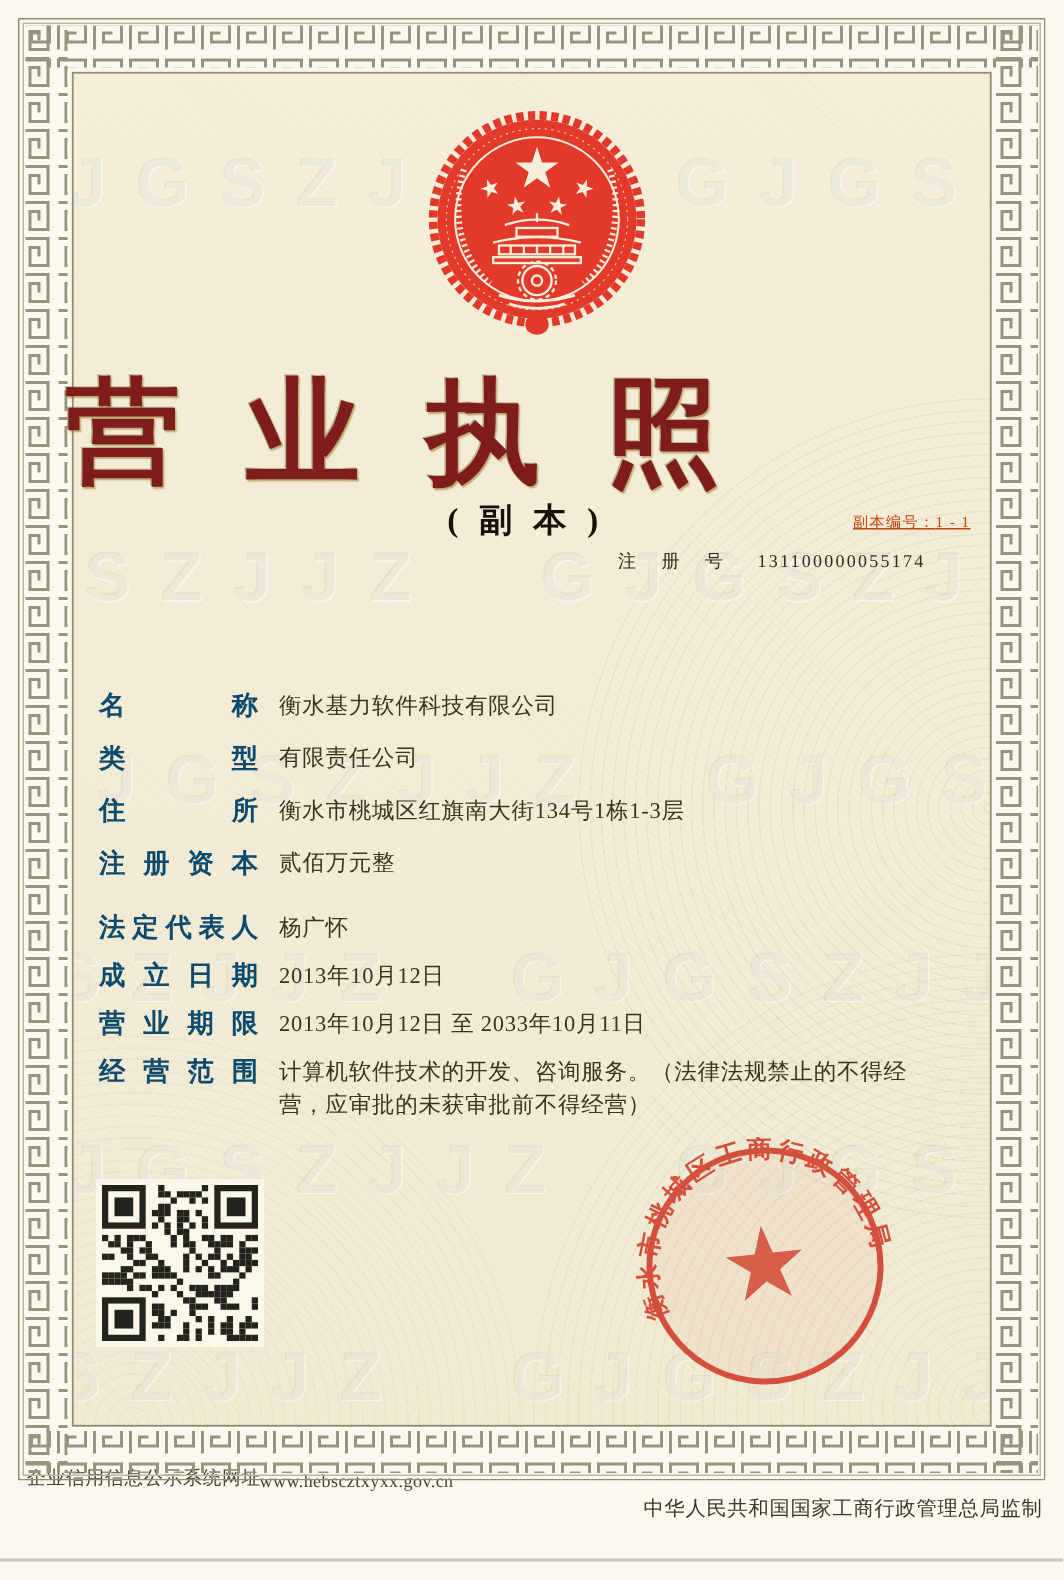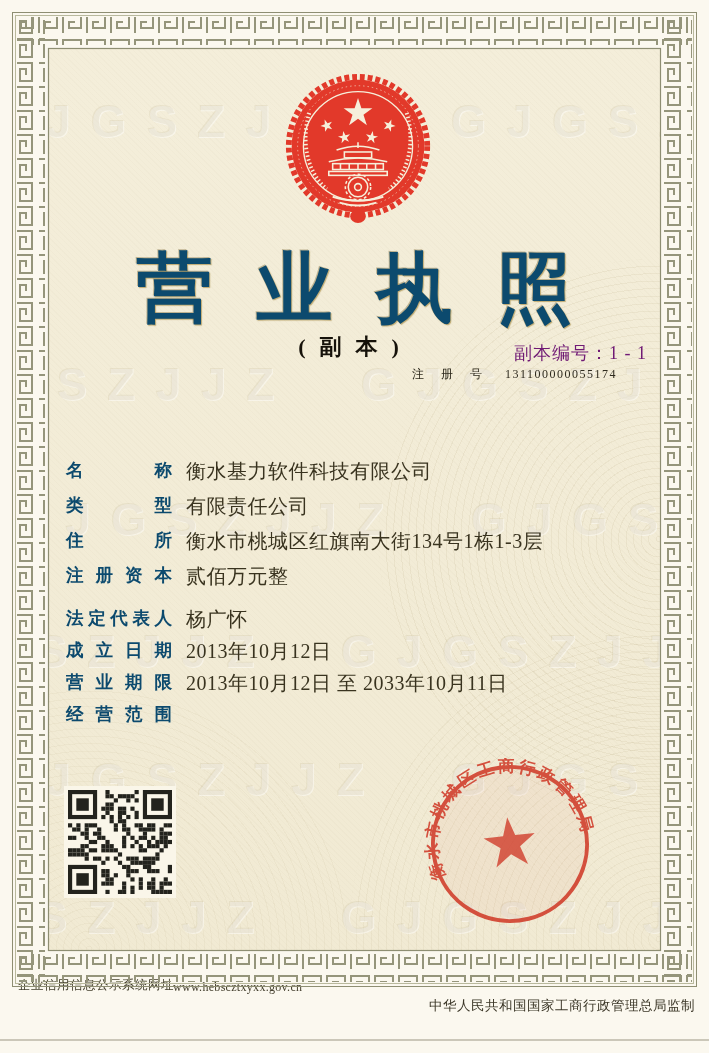--- a/index.html
+++ b/index.html
@@ -39,48 +39,48 @@
   }
 
   .frame-svg { position:absolute; left:12px; top:12px; z-index:3; }
 
   
   .content { position:absolute; inset:0; z-index:4; }
   .emblem { position:absolute; left:282px; top:70px; }
 
   .cert-title {
     position:absolute; left:0; top:238px; width:709px;
-    text-align:center; font-family:"Liberation Sans","DejaVu Sans",sans-serif;
+    font-family:"Liberation Sans","DejaVu Sans",sans-serif;
     font-size:76px; font-weight:bold; letter-spacing:44px; padding-left:44px;
-    color:#0c4a6e;
+    color:#7f1d1d;
     text-shadow:1px 1px 1px rgba(148,115,30,0.55), -1px -1px 0 rgba(95,75,18,0.35);
   }
   .cert-subtitle {
     position:absolute; left:0; top:332px; width:709px; text-align:center;
     font-size:22px; font-weight:bold; letter-spacing:14px; padding-left:2px;
     color:#16120a;
   }
   .copy-no {
-    position:absolute; right:62px; top:341px; font-size:18px; color:#701a75; letter-spacing:1px;
+    position:absolute; right:62px; top:341px; font-size:10px; color:#c2410c; letter-spacing:1px;text-decoration:underline;
   }
   .reg-row { position:absolute; left:392px; top:366px; font-size:12px; color:#2e2a1d;margin-left:20px; }
   .reg-row .reg-label { letter-spacing:17px; margin-right:6px; }
   .reg-row .reg-value { letter-spacing:1.5px; }
 
   .fields { position:absolute; left:66px; top:460px; width:548px; }
   .frow { display:flex; align-items:flex-start; margin-bottom:13px; }
   .frow.gap-before { margin-top:21px; }
   .frow.tight { margin-bottom:10px; }
   .flabel {
     flex:0 0 106px; width:106px; display:inline-block;
     text-align:justify; text-align-last:justify;
     font-size:17.5px; font-weight:bold; color:#0c4a6e; line-height:21px;
   }
   .fvalue {
-    margin-left:14px; font-size:20px; color:#39331f; line-height:22px; max-width:425px;
+    margin-left:14px; font-size:15px; color:#39331f; line-height:22px; max-width:425px;
     letter-spacing:0.5px;
   }
 
   .qr { position:absolute; left:64px; top:786px; }
 
   .registrar {
     position:absolute; left:318px; top:859px;
     font-size:17.5px; font-weight:bold; letter-spacing:17px; color:#2c281b;
   }
 
@@ -207,20 +207,21 @@
       <div class="frow tight">
         <span class="flabel">成立日期</span>
         <span class="fvalue">2013年10月12日</span>
       </div>
       <div class="frow tight">
         <span class="flabel">营业期限</span>
         <span class="fvalue">2013年10月12日 至 2033年10月11日</span>
       </div>
       <div class="frow tight">
         <span class="flabel">经营范围</span>
+        <span class="fvalue">计算机软件技术的开发、咨询服务。（法律法规禁止的不得经营，应审批的未获审批前不得经营）</span>
       </div>
     </div>
 
     <svg class="qr" width="112" height="112">
       <rect x="0" y="0" width="112" height="112" fill="#faf6e9"></rect>
       <g id="qr-mods" fill="#23231d">
           <rect x="41.44" y="4" width="4.16" height="4.16"></rect>
           <rect x="70.56" y="4" width="4.16" height="4.16"></rect>
           <rect x="41.44" y="8.16" width="4.16" height="4.16"></rect>
           <rect x="45.6" y="8.16" width="4.16" height="4.16"></rect>

